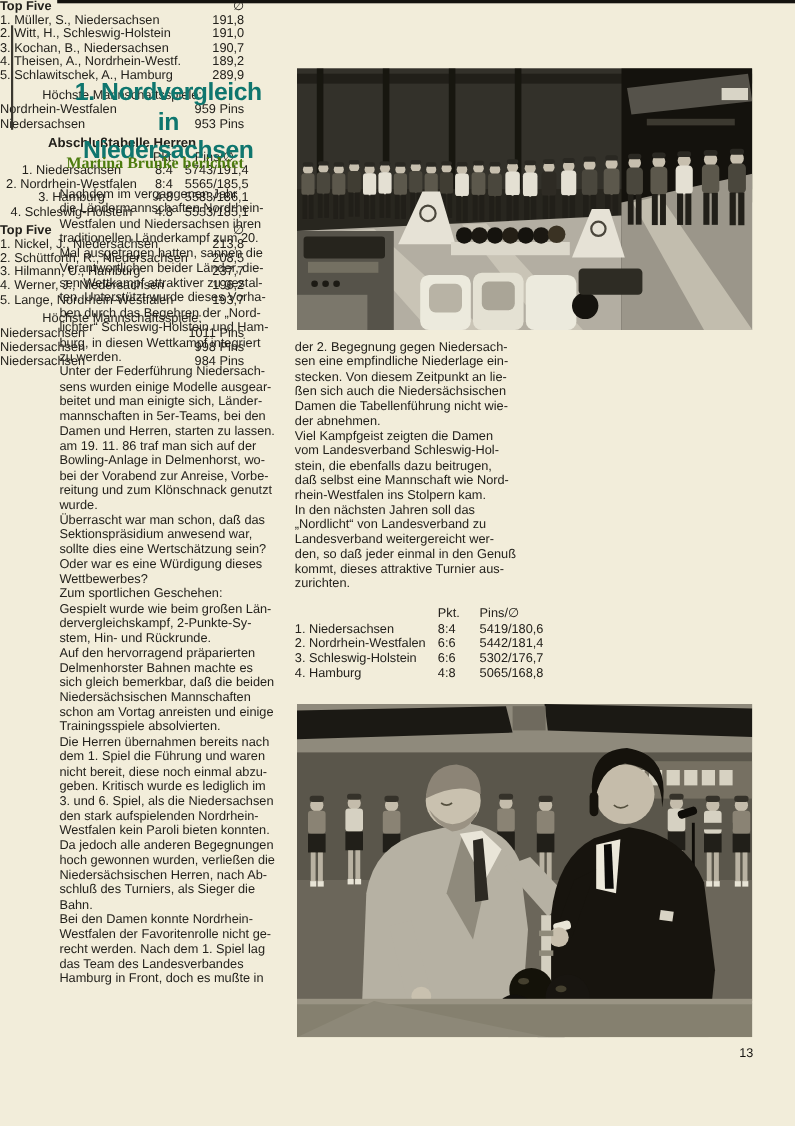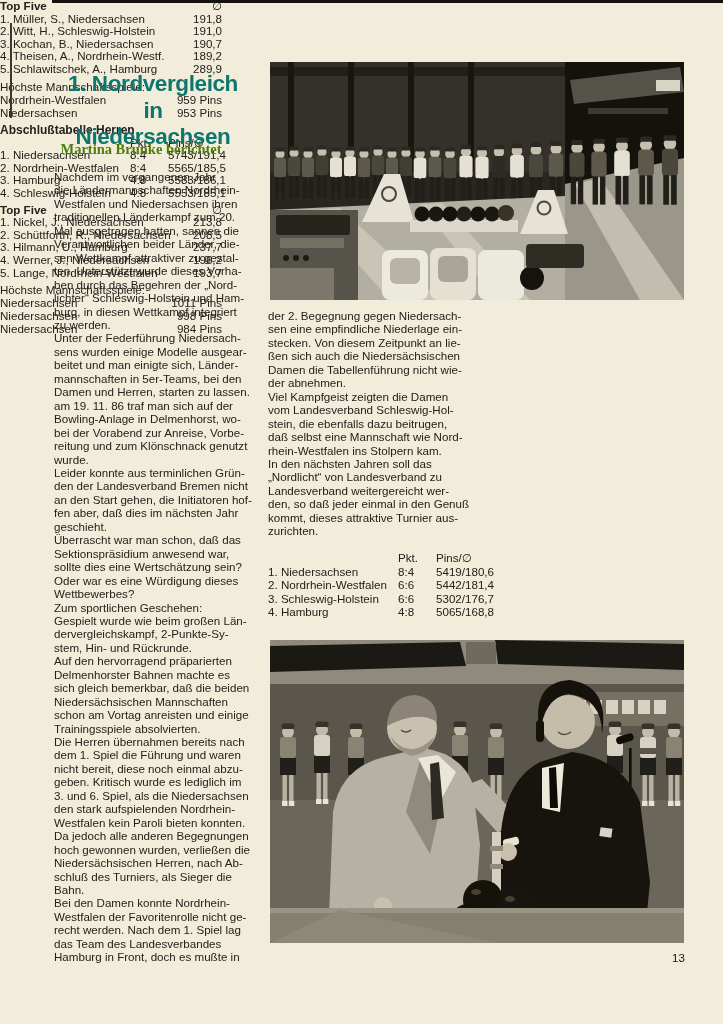--- a/index.html
+++ b/index.html
@@ -39,21 +39,21 @@
   
   .tblblock{position:absolute;font-size:11.6px;line-height:13.6px;}
   #damen{left:268px;top:551px;width:216px;}
   .tbl-title{font-weight:bold;font-size:12px;line-height:14px;}
   .trow{display:flex;}
   .trow .nm{width:130px;flex:none;}
   .trow .pk{width:38px;flex:none;}
   .trow .pi{flex:1;}
 
   
-  #col3{left:490px;top:311px;width:222px;font-size:11.6px;line-height:12.6px;}
+  #col3{left:490px;top:311px;width:222px;font-size:11.6px;line-height:12.6px;text-align:center;}
   .gap{height:4px;}
   .sec-title{font-weight:bold;display:flex;justify-content:space-between;align-items:baseline;}
   .sec-title .sym{font-weight:normal;}
   .srow{display:flex;justify-content:space-between;}
   .sub{line-height:13px;}
 
   .pagenum{position:absolute;left:672px;top:952px;font-size:11.5px;color:#15130f;}
 </style>
 </head>
 <body>
@@ -84,25 +84,20 @@
     <p>Unter der Federführung Niedersach-
 sens wurden einige Modelle ausgear-
 beitet und man einigte sich, Länder-
 mannschaften in 5er-Teams, bei den
 Damen und Herren, starten zu lassen.
 am 19. 11. 86 traf man sich auf der
 Bowling-Anlage in Delmenhorst, wo-
 bei der Vorabend zur Anreise, Vorbe-
 reitung und zum Klönschnack genutzt
 wurde.</p>
-    <p>Leider konnte aus terminlichen Grün-
-den der Landesverband Bremen nicht
-an den Start gehen, die Initiatoren hof-
-fen aber, daß dies im nächsten Jahr
-geschieht.</p>
     <p>Überrascht war man schon, daß das
 Sektionspräsidium anwesend war,
 sollte dies eine Wertschätzung sein?
 Oder war es eine Würdigung dieses
 Wettbewerbes?</p>
     <p>Zum sportlichen Geschehen:</p>
     <p>Gespielt wurde wie beim großen Län-
 dervergleichskampf, 2-Punkte-Sy-
 stem, Hin- und Rückrunde.</p>
     <p>Auf den hervorragend präparierten

